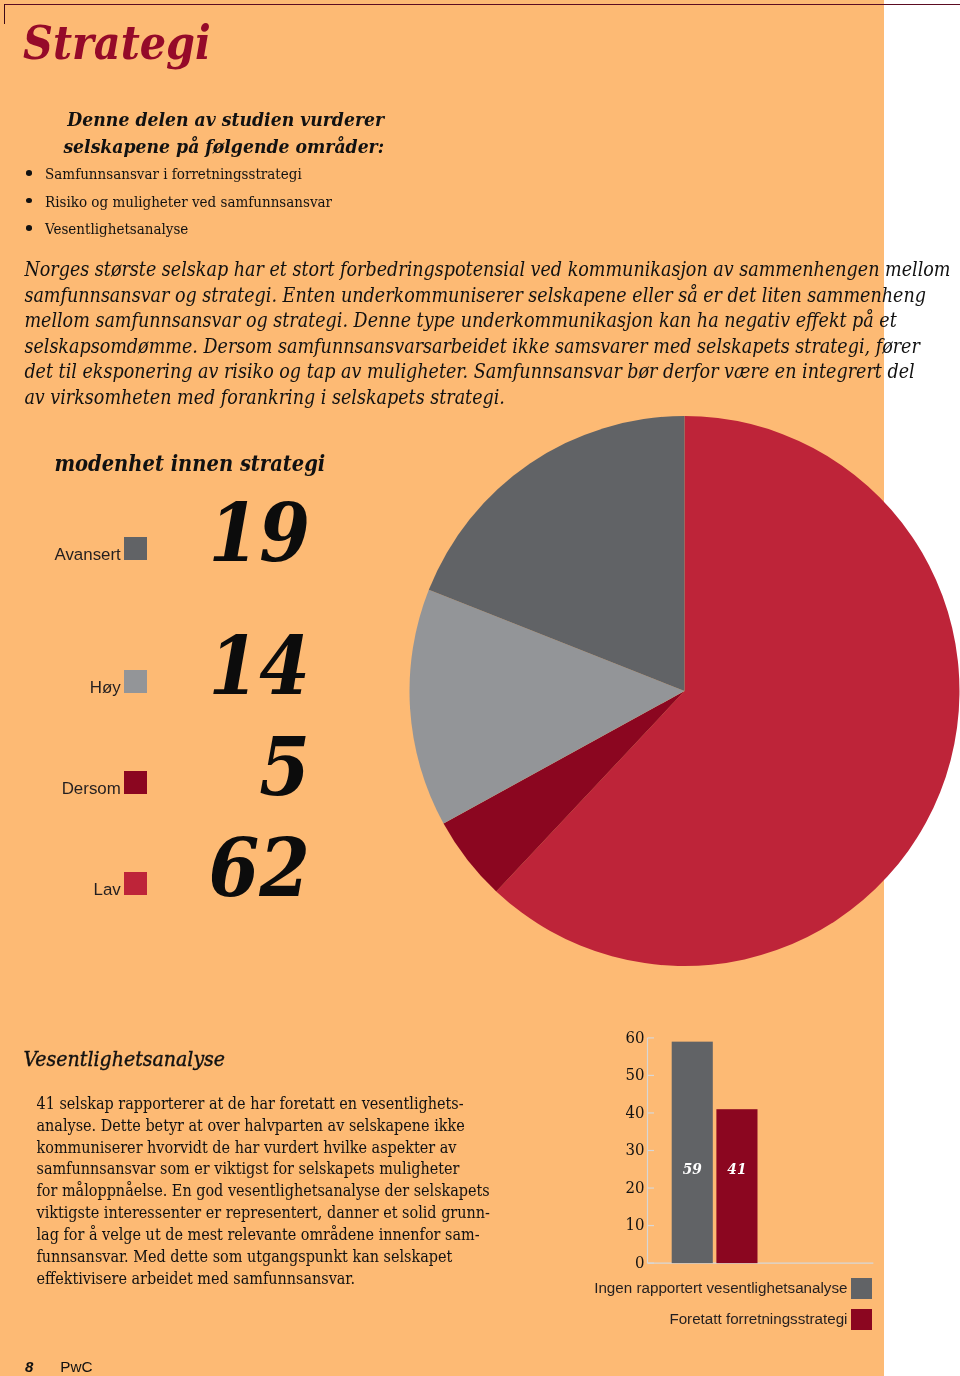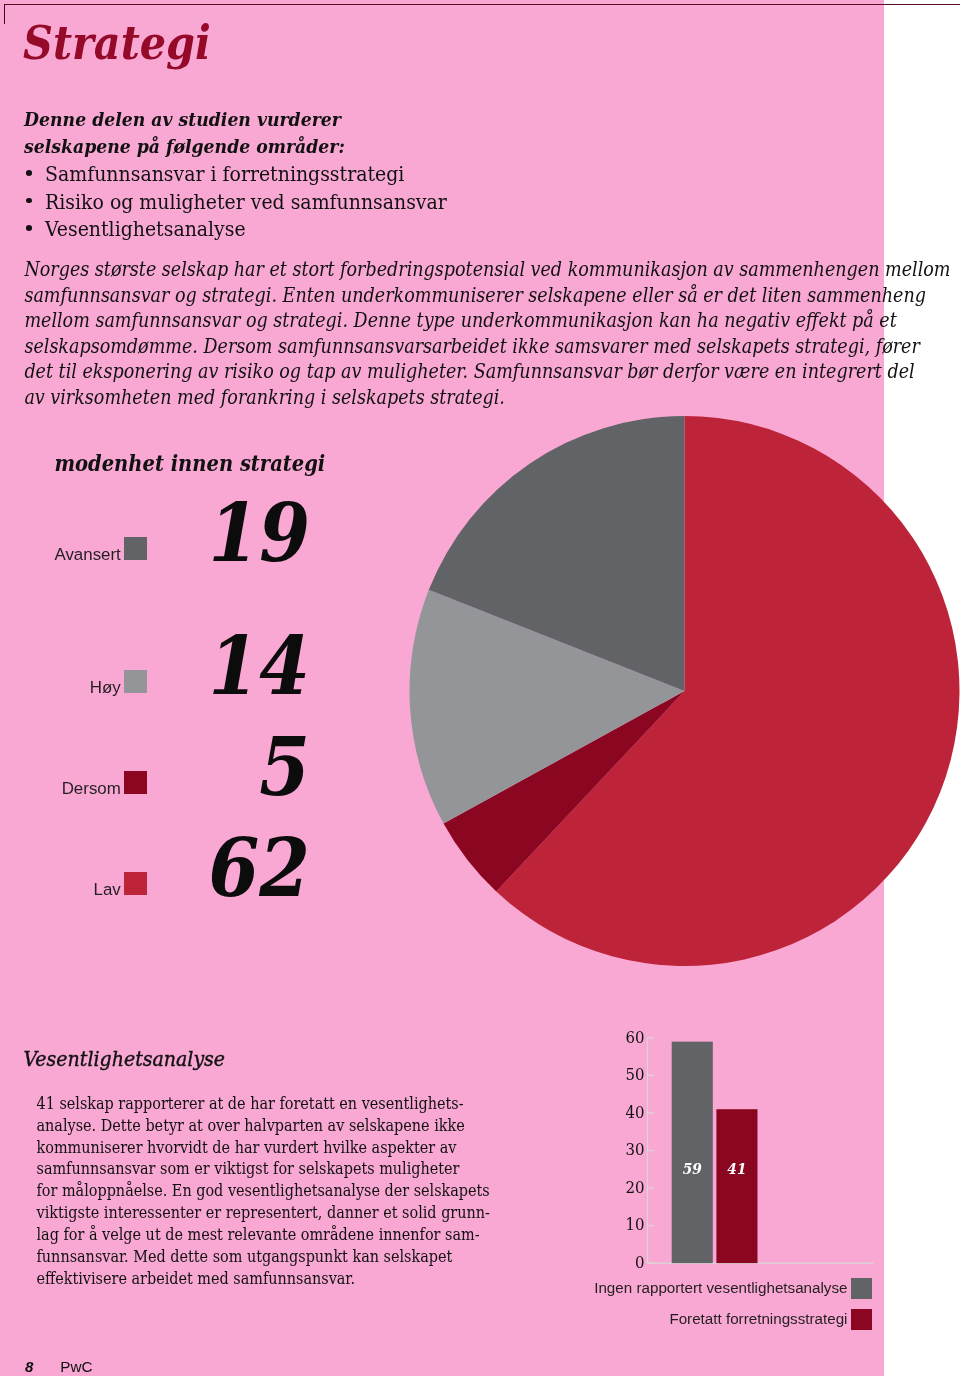--- a/index.html
+++ b/index.html
@@ -1,39 +1,39 @@
 <!DOCTYPE html>
 <html><head>
 <meta charset="utf-8">
 <title>Strategi</title>
 <style>
   html,body{margin:0;padding:0;}
   body{width:960px;height:1376px;background:#ffffff;
        font-family:"DejaVu Serif Condensed","DejaVu Serif",serif;overflow:hidden;
        filter:opacity(1);}
-  #page{position:relative;width:884px;height:1376px;background:#f9a8d4;}
+  #page{position:relative;width:884px;height:1376px;background:#fdba74;}
   #page *{-webkit-font-smoothing:antialiased;}
   #page h1,#page h2,#page p,#page ul,#page div,#page span,#page svg{transform:translateZ(0);}
 
   
   #rule-top{position:absolute;left:3.8px;top:3.7px;width:956.2px;height:1.25px;background:#5c0c22;}
   #rule-left{position:absolute;left:3.8px;top:3.7px;width:1.25px;height:20.3px;background:#3d0a18;}
 
   
   #page-title{position:absolute;left:23px;top:20px;margin:0;
     font-weight:bold;font-style:italic;font-size:46px;line-height:46px;color:#950a29;}
 
   
   #lead{position:absolute;left:24.1px;top:105.7px;margin:0;width:360px;
     font-weight:bold;font-style:italic;font-size:19.2px;line-height:27.35px;color:#111;}
-  #lead .ln{display:block;white-space:nowrap;}
+  #lead .ln{display:block;white-space:nowrap;text-align:right;}
 
   
   #bullets{position:absolute;left:23.2px;top:161.4px;width:540px;margin:0;padding:0;list-style:none;}
-  #bullets li{position:relative;padding-left:21.9px;font-size:21px;line-height:27.35px;color:#111;}
+  #bullets li{position:relative;padding-left:21.9px;font-size:15px;line-height:27.35px;color:#111;}
   #bullets li:before{content:"";position:absolute;left:2.6px;top:8.9px;width:6px;height:5.6px;border-radius:50%;background:#111;}
 
   
   #body-par{position:absolute;left:24.4px;top:257.4px;margin:0;width:940px;
     font-style:italic;font-size:19.5px;line-height:25.46px;color:#111;}
   #body-par .ln{display:block;white-space:nowrap;}
 
   
   #pie-title{position:absolute;left:54.4px;top:454.1px;width:420px;
     font-weight:bold;font-style:italic;font-size:21.7px;line-height:19.7px;color:#111;}

